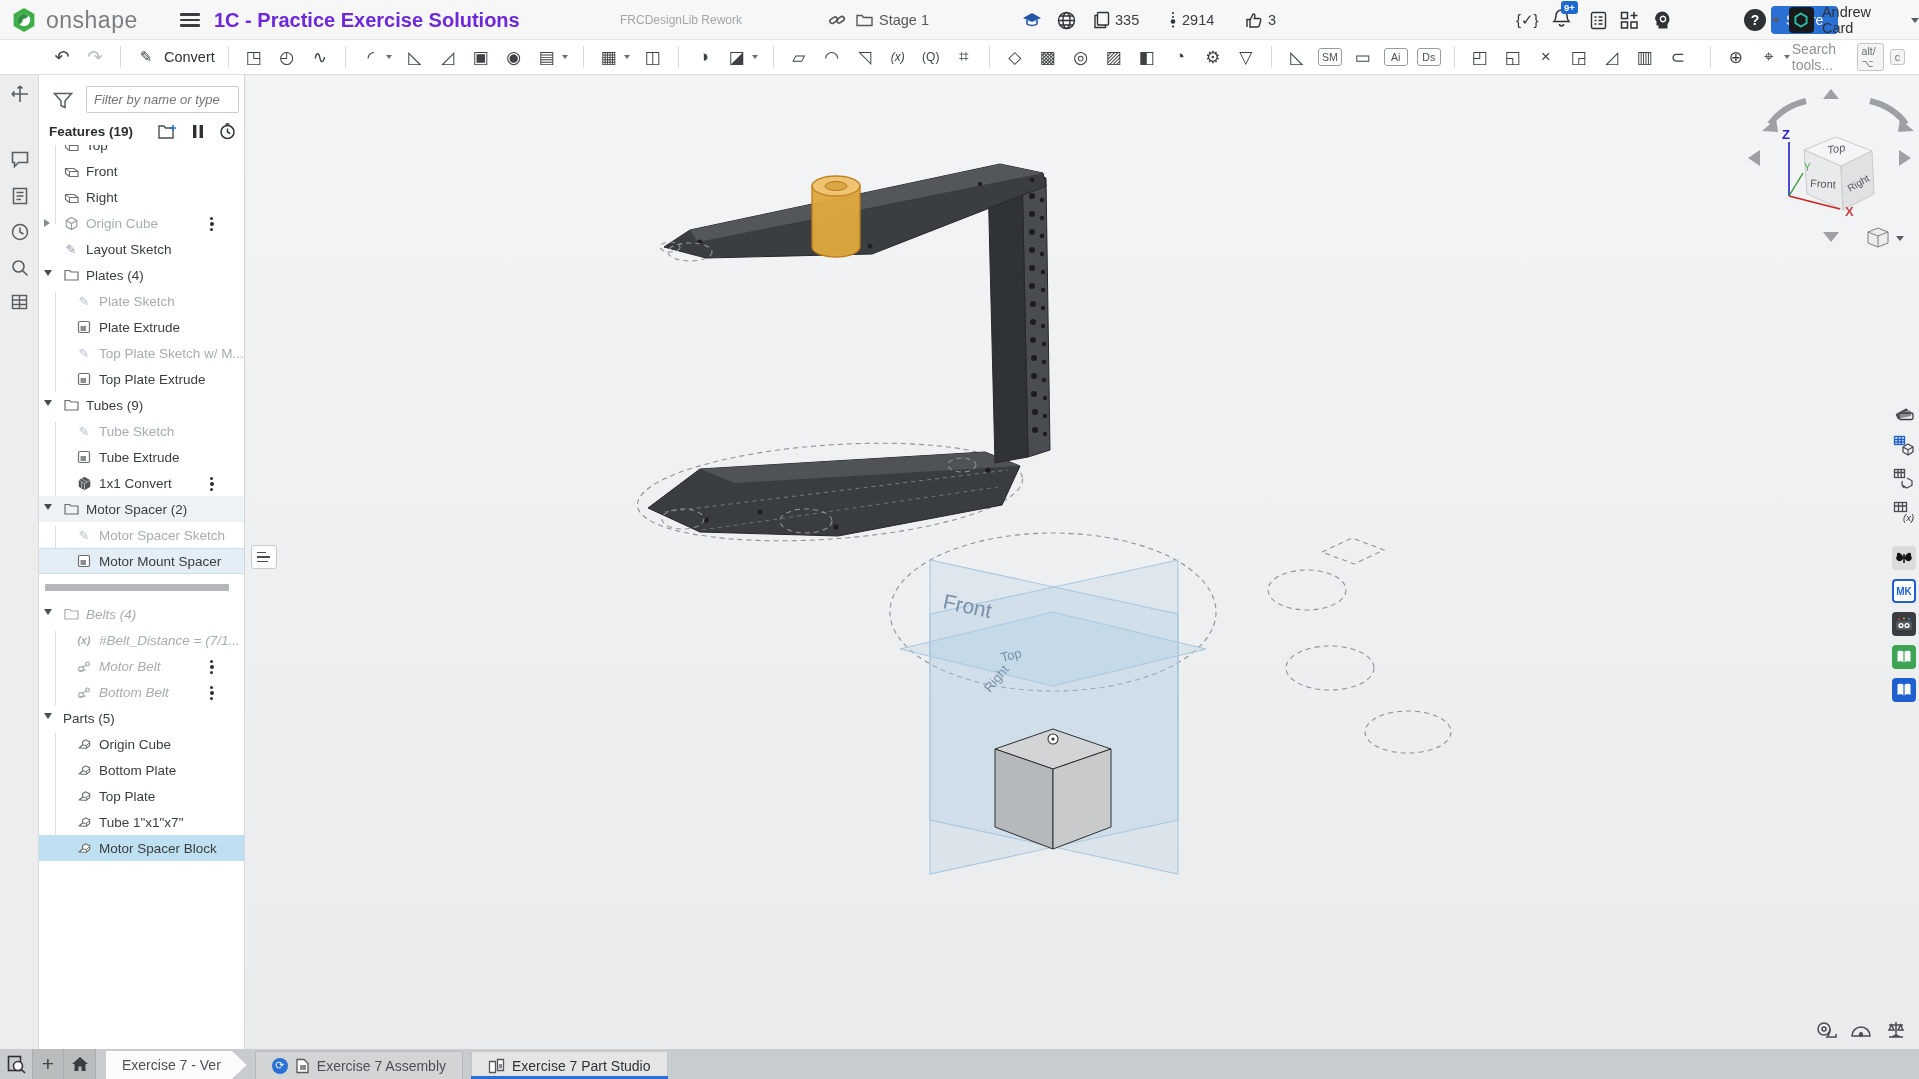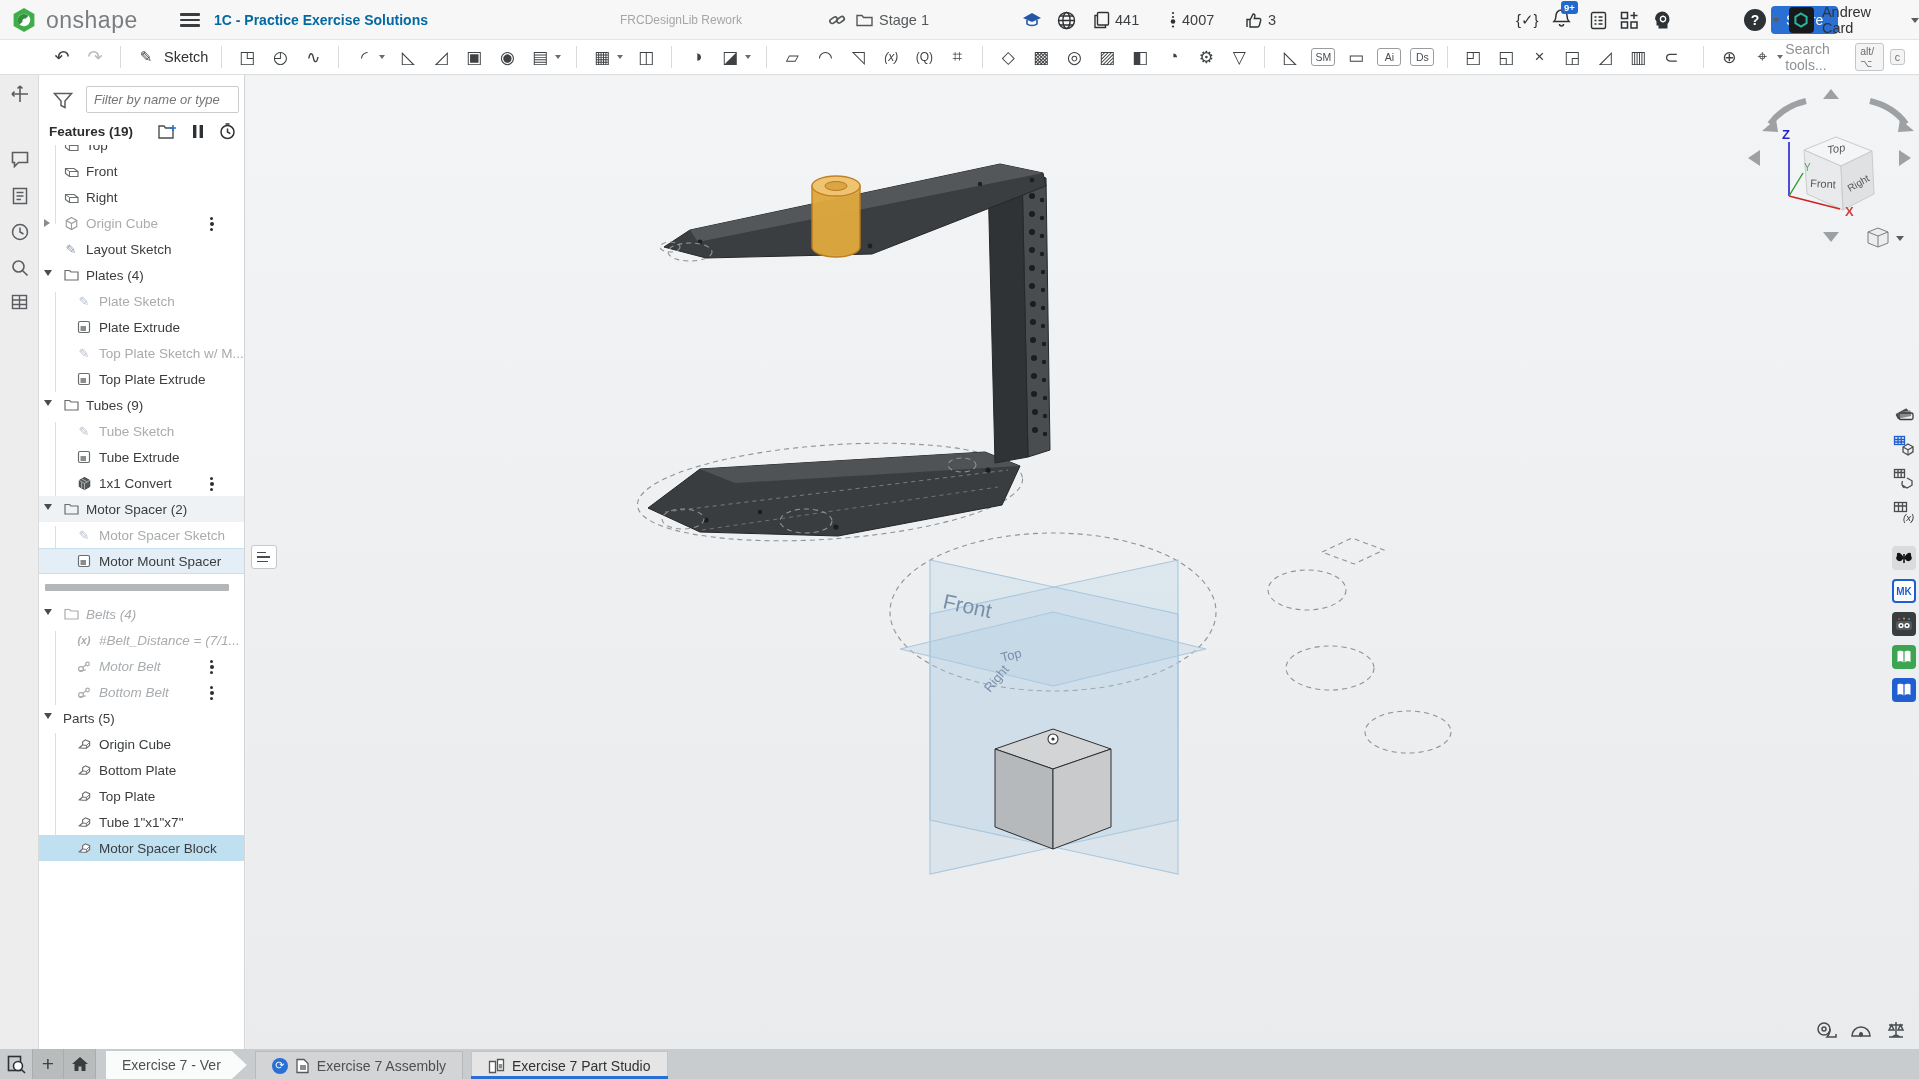--- a/index.html
+++ b/index.html
@@ -7,21 +7,21 @@
     font-family:"Liberation Sans", sans-serif; background:#eef0f1; }
   .abs { position:absolute; }
 
   
   #topbar { position:absolute; left:0; top:0; width:1919px; height:40px;
     background:#f7f7f7; border-bottom:1px solid #e3e4e5; z-index:30; }
   #topbar .item { position:absolute; top:0; height:40px; display:flex; align-items:center; }
   .logo-word { font-size:23px; color:#7a7d80; letter-spacing:.5px; }
   .hamburger { width:20px; height:14px; display:flex; flex-direction:column; justify-content:space-between; }
   .hamburger i { display:block; height:2.6px; background:#3a3d3f; border-radius:1px; }
-  .doc-title { font-size:14px; font-weight:bold; color:#0369a1; white-space:nowrap; }
+  .doc-title { font-size:20px; font-weight:bold; color:#6d28d9; white-space:nowrap; }
   .doc-sub { font-size:12px; color:#a3a7aa; white-space:nowrap; }
   .meta-txt { font-size:14.5px; color:#55585a; }
   .stat-num { font-size:14.5px; color:#3c3f41; margin-left:5px; }
   .share-btn { background:#2a6fd4; color:#fff; font-size:14px; border:none;
     border-radius:4px; padding:6px 15px; cursor:pointer; }
   .badge9 { position:absolute; top:-7px; left:9px; background:#1f6ad1; color:#fff;
     font-size:9.5px; font-weight:bold; border-radius:3px; padding:1px 3px; }
   .avatar { width:26px; height:26px; border-radius:4px; background:#17191b;
     display:flex; align-items:center; justify-content:center; }
   .css-caret { width:0; height:0; border-left:4px solid transparent; border-right:4px solid transparent;
@@ -179,32 +179,32 @@
         </g>
       </svg>
   </div>
   <div class="item" style="left:1093px;">
     <svg width="17" height="18" viewBox="0 0 17 18">
       <g fill="none" stroke="#2f3234" stroke-width="1.4">
       <rect x="4.5" y="1.5" width="11" height="12.5" rx="1"></rect>
           <path d="M4.5 4.5H2v12h10.5V14"></path>
         </g>
       </svg>
-    <span class="stat-num">441</span>
+    <span class="stat-num">335</span>
   </div>
   <div class="item" style="left:1169px;">
     <svg width="8" height="19" viewBox="0 0 8 19">
       <g fill="#2f3234">
           <circle cx="4" cy="2" r="1.1"></circle>
           <circle cx="4" cy="6" r="1.1"></circle>
       <circle cx="4" cy="10.5" r="2.3"></circle>
           <circle cx="4" cy="15.5" r="1.1"></circle>
         </g>
       </svg>
-    <span class="stat-num">4007</span>
+    <span class="stat-num">2914</span>
   </div>
   <div class="item" style="left:1245px;">
     <svg width="18" height="18" viewBox="0 0 18 18">
       <path d="M2 16V8.5h3M5 9l3.2-6c1.4 0 2 .8 1.7 2.2L9.3 7.5h4.9c1.2 0 1.8.8 1.5 2l-1.4 5c-.3 1-.9 1.5-2 1.5H5z" fill="none" stroke="#2f3234" stroke-width="1.4"></path>
       </svg>
     <span class="stat-num">3</span>
   </div>
   <div class="item" style="left:1516px;">
     <span style="font-size:15px;color:#2f3234;">{✓}</span>
   </div>
@@ -257,21 +257,21 @@
     <span style="font-size:14.5px;color:#2f3234;">Andrew Card</span>
     <span class="css-caret"></span>
   </div>
 </div>
 
 <div id="toolbar">
   <span class="ti" style="margin-left:50px;font-size:18px;">↶</span>
   <span class="ti" style="color:#b6b9bb;font-size:18px;">↷</span>
   <span class="tsep"></span>
   <span class="ti" style="font-size:15px;">✎</span>
-  <span class="sketch-lbl">Sketch</span>
+  <span class="sketch-lbl">Convert</span>
   <span class="tsep"></span>
   <span class="ti">◳</span>
   <span class="ti">◴</span>
   <span class="ti">∿</span>
   <span class="tsep"></span>
   <span class="ti">◜</span>
   <span class="tcaret">
       <i></i>
     </span>
   <span class="ti">◺</span>

